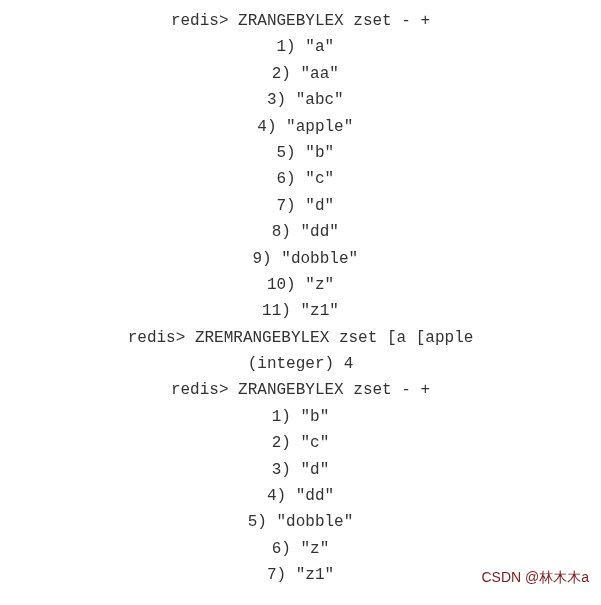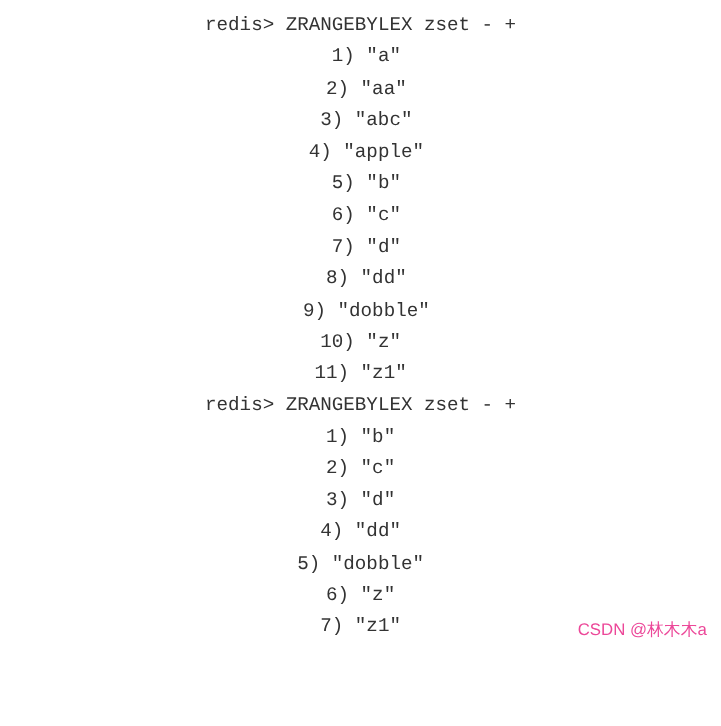--- a/index.html
+++ b/index.html
@@ -15,21 +15,21 @@
       position: relative;
     }
     .line {
       white-space: pre;
       text-align: center;
     }
     .watermark {
       position: absolute;
       bottom: 8px;
       right: 12px;
-      color: #ec4899;
+      color: #7f1d1d;
       font-family: Arial, sans-serif;
       font-size: 14px;
       pointer-events: none;
     }
   </style>
 </head>
 <body>
 
 <div id="terminal">
     <div class="line">redis&gt; ZRANGEBYLEX zset - +</div>
@@ -37,20 +37,22 @@
     <div class="line"> 2) "aa"</div>
     <div class="line"> 3) "abc"</div>
     <div class="line"> 4) "apple"</div>
     <div class="line"> 5) "b"</div>
     <div class="line"> 6) "c"</div>
     <div class="line"> 7) "d"</div>
     <div class="line"> 8) "dd"</div>
     <div class="line"> 9) "dobble"</div>
     <div class="line">10) "z"</div>
     <div class="line">11) "z1"</div>
+    <div class="line">redis&gt; ZREMRANGEBYLEX zset [a [apple</div>
+    <div class="line">(integer) 4</div>
     <div class="line">redis&gt; ZRANGEBYLEX zset - +</div>
     <div class="line">1) "b"</div>
     <div class="line">2) "c"</div>
     <div class="line">3) "d"</div>
     <div class="line">4) "dd"</div>
     <div class="line">5) "dobble"</div>
     <div class="line">6) "z"</div>
     <div class="line">7) "z1"</div>
   </div>
 <div class="watermark">CSDN @林木木a</div>

